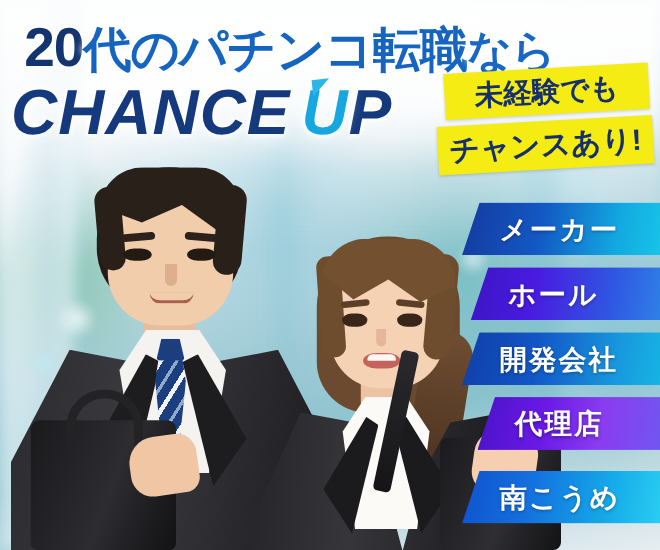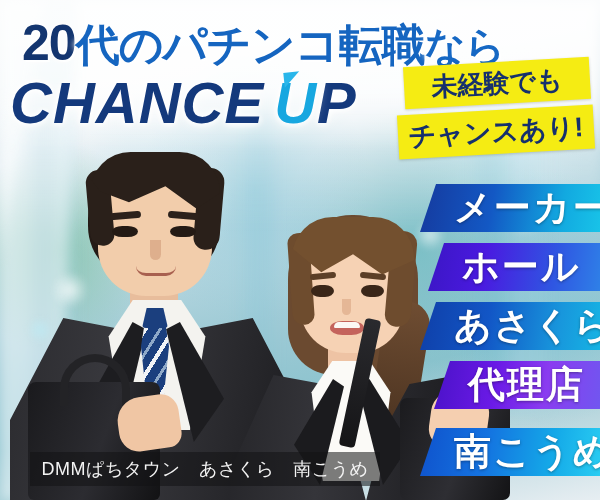--- a/index.html
+++ b/index.html
@@ -308,21 +308,21 @@
     font-size:27px; transform:rotate(-3.2deg);
   }
 
   
   .cat{
     position:absolute;
     height:48px; width:180px;
     display:flex; align-items:center;
     padding-left:34px;
     color:#fff;
-    font-size:37px; font-weight:700;
+    font-size:25px; font-weight:700;
     letter-spacing:2px;
     white-space:nowrap;
     clip-path:polygon(16px 0, 100% 0, 100% 100%, 0 100%);
     text-shadow:0 1px 3px rgba(0,0,0,.35);
   }
   .cat-1{ left:420px; top:184px; background:linear-gradient(100deg,#153a9e 0%,#1358c4 40%,#12a9e0 78%,#18c3e8 100%); }
   .cat-2{ left:428px; top:243px; background:linear-gradient(100deg,#3b16c4 0%,#4a1ae0 32%,#2f56e2 70%,#2f87e8 100%); }
   .cat-3{ left:420px; top:302px; background:linear-gradient(100deg,#0f3fa8 0%,#1256c6 38%,#1896dc 76%,#16b4e4 100%); }
   .cat-4{ left:434px; top:361px; background:linear-gradient(100deg,#4a12c8 0%,#6a1ae6 34%,#8a3cf0 62%,#6b5cf0 100%); }
   .cat-5{ left:420px; top:428px; background:linear-gradient(100deg,#0f52cc 0%,#1472e0 36%,#14a8e8 72%,#29cdf2 100%); }
@@ -411,19 +411,18 @@
 
   <div class="headline"><span class="num">20</span><span class="kana">代のパチンコ転職</span><span class="nara">なら</span></div>
 
   <div class="logo"><span>CHANCE</span><span class="up"><span class="u-cyan">U</span><span class="u-arrow"></span><span>P</span></span></div>
 
   <div class="badge badge-1">未経験でも</div>
   <div class="badge badge-2">チャンスあり!</div>
 
   <div class="cat cat-1">メーカー</div>
   <div class="cat cat-2">ホール</div>
-  <div class="cat cat-3">あさくら</div>
+  <div class="cat cat-3">開発会社</div>
   <div class="cat cat-4">代理店</div>
   <div class="cat cat-5">南こうめ</div>
 
-  <div class="caption">DMMぱちタウン　あさくら　南こうめ</div>
 
 </div>
 
 </body></html>

